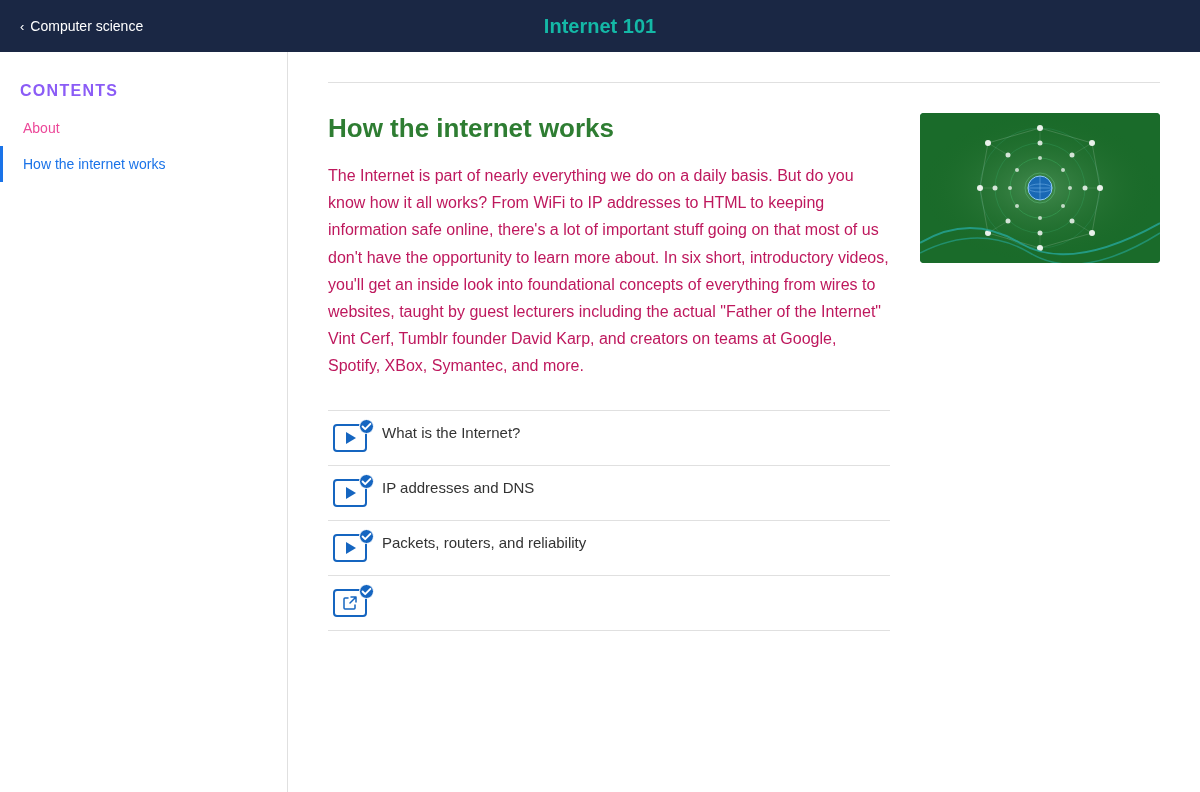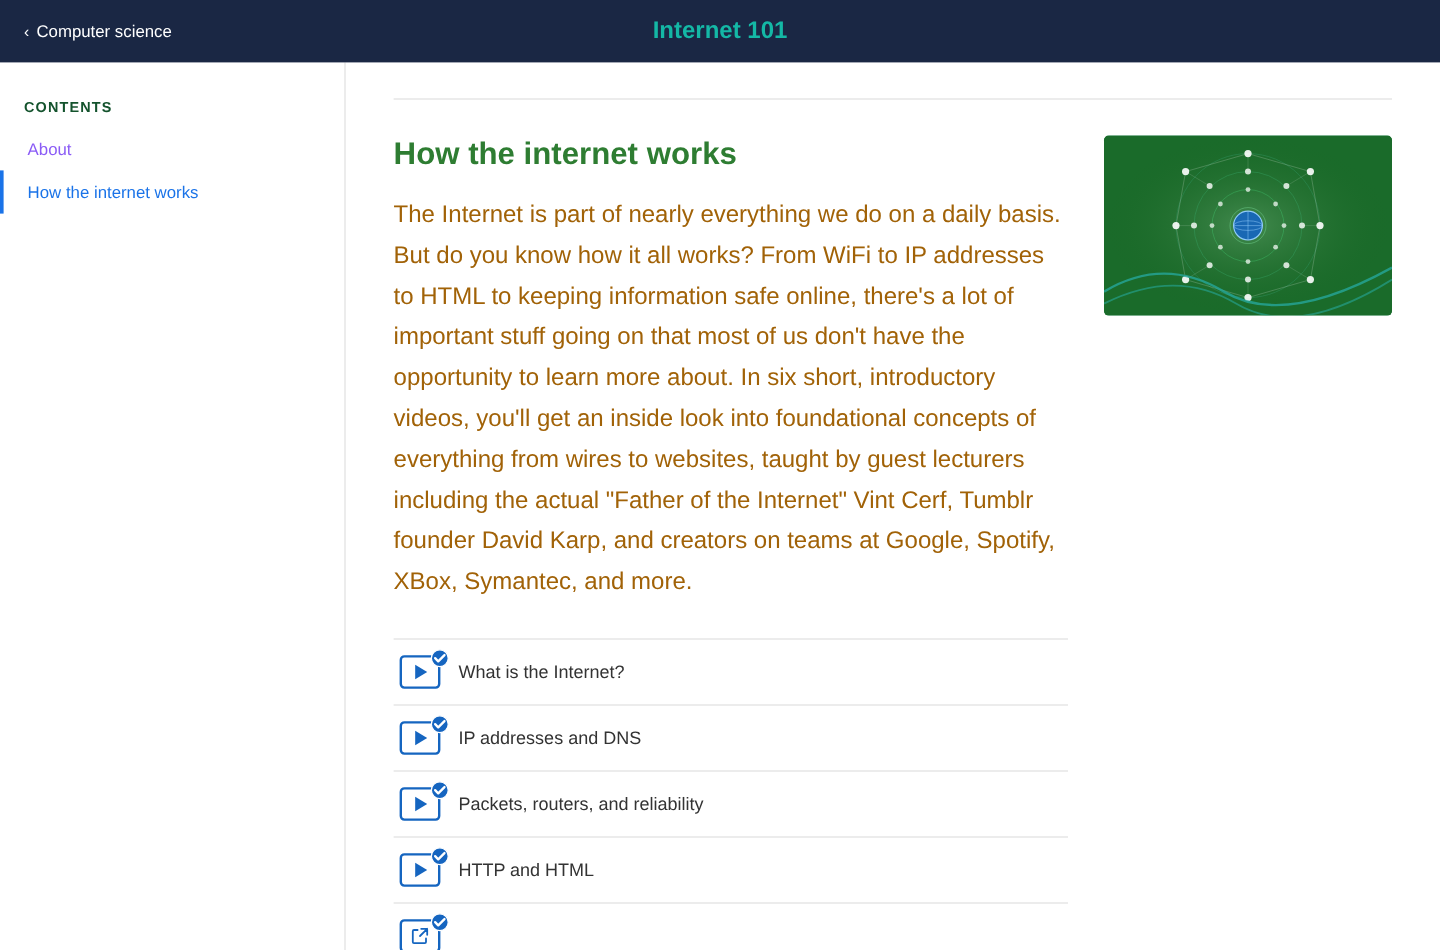--- a/index.html
+++ b/index.html
@@ -43,33 +43,33 @@
     }
 
     
     .sidebar {
       width: 288px;
       min-width: 288px;
       border-right: 1px solid #e0e0e0;
       padding: 30px 0 20px 0;
     }
     .sidebar-contents-label {
-      font-size: 12px;
+      font-size: 16px;
       font-weight: 700;
-      color: #14532d;
+      color: #8b5cf6;
       letter-spacing: 0.08em;
       padding: 0 20px 10px 20px;
       text-transform: uppercase;
     }
     .sidebar-item {
       display: flex;
       align-items: center;
       padding: 10px 20px;
       font-size: 14px;
-      color: #8b5cf6;
+      color: #ec4899;
       cursor: pointer;
       border-left: 3px solid transparent;
       text-decoration: none;
     }
     .sidebar-item.active {
       border-left: 3px solid #1a73e8;
       color: #1a73e8;
       font-weight: 500;
     }
 
@@ -95,33 +95,33 @@
     }
 
     .section-title {
       font-size: 26px;
       font-weight: 600;
       color: #2e7d32;
       margin-bottom: 18px;
     }
 
     .section-description {
-      font-size: 20px;
-      color: #a16207;
+      font-size: 16px;
+      color: #be185d;
       line-height: 1.7;
       margin-bottom: 30px;
     }
 
     .lesson-rows {
       width: 100%;
     }
 
     .lesson-row {
       display: flex;
-      align-items: center;
+      align-items: flex-start;
       padding: 13px 0;
       border-bottom: 1px solid #e0e0e0;
       cursor: pointer;
     }
     .lesson-row:first-child {
       border-top: 1px solid #e0e0e0;
     }
 
     .lesson-row-icon {
       position: relative;
@@ -270,33 +270,20 @@
               </div>
               <div class="check-badge">
                 <svg viewBox="0 0 10 10" fill="none" xmlns="http://www.w3.org/2000/svg">
                   <path d="M2 5l2 2 4-4" stroke="#fff" stroke-width="1.5" stroke-linecap="round" stroke-linejoin="round"></path>
                 </svg>
               </div>
             </div>
             <span class="lesson-row-label">Packets, routers, and reliability</span>
           </div>
 
-          <div class="lesson-row">
-            <div class="lesson-row-icon">
-              <div class="play-btn">
-                <div class="play-triangle"></div>
-              </div>
-              <div class="check-badge">
-                <svg viewBox="0 0 10 10" fill="none" xmlns="http://www.w3.org/2000/svg">
-                  <path d="M2 5l2 2 4-4" stroke="#fff" stroke-width="1.5" stroke-linecap="round" stroke-linejoin="round"></path>
-                </svg>
-              </div>
-            </div>
-            <span class="lesson-row-label">HTTP and HTML</span>
-          </div>
 
 
 
           <div class="lesson-row">
             <div class="lesson-row-icon">
               <div class="link-btn">
                 <svg viewBox="0 0 16 16" width="16" height="16" fill="none" xmlns="http://www.w3.org/2000/svg">
                   <path d="M6 3H3a1 1 0 00-1 1v9a1 1 0 001 1h9a1 1 0 001-1v-3" stroke="#1565c0" stroke-width="1.5" stroke-linecap="round"></path>
                   <path d="M9 2h5v5M14 2L8 8" stroke="#1565c0" stroke-width="1.5" stroke-linecap="round" stroke-linejoin="round"></path>
                 </svg>

